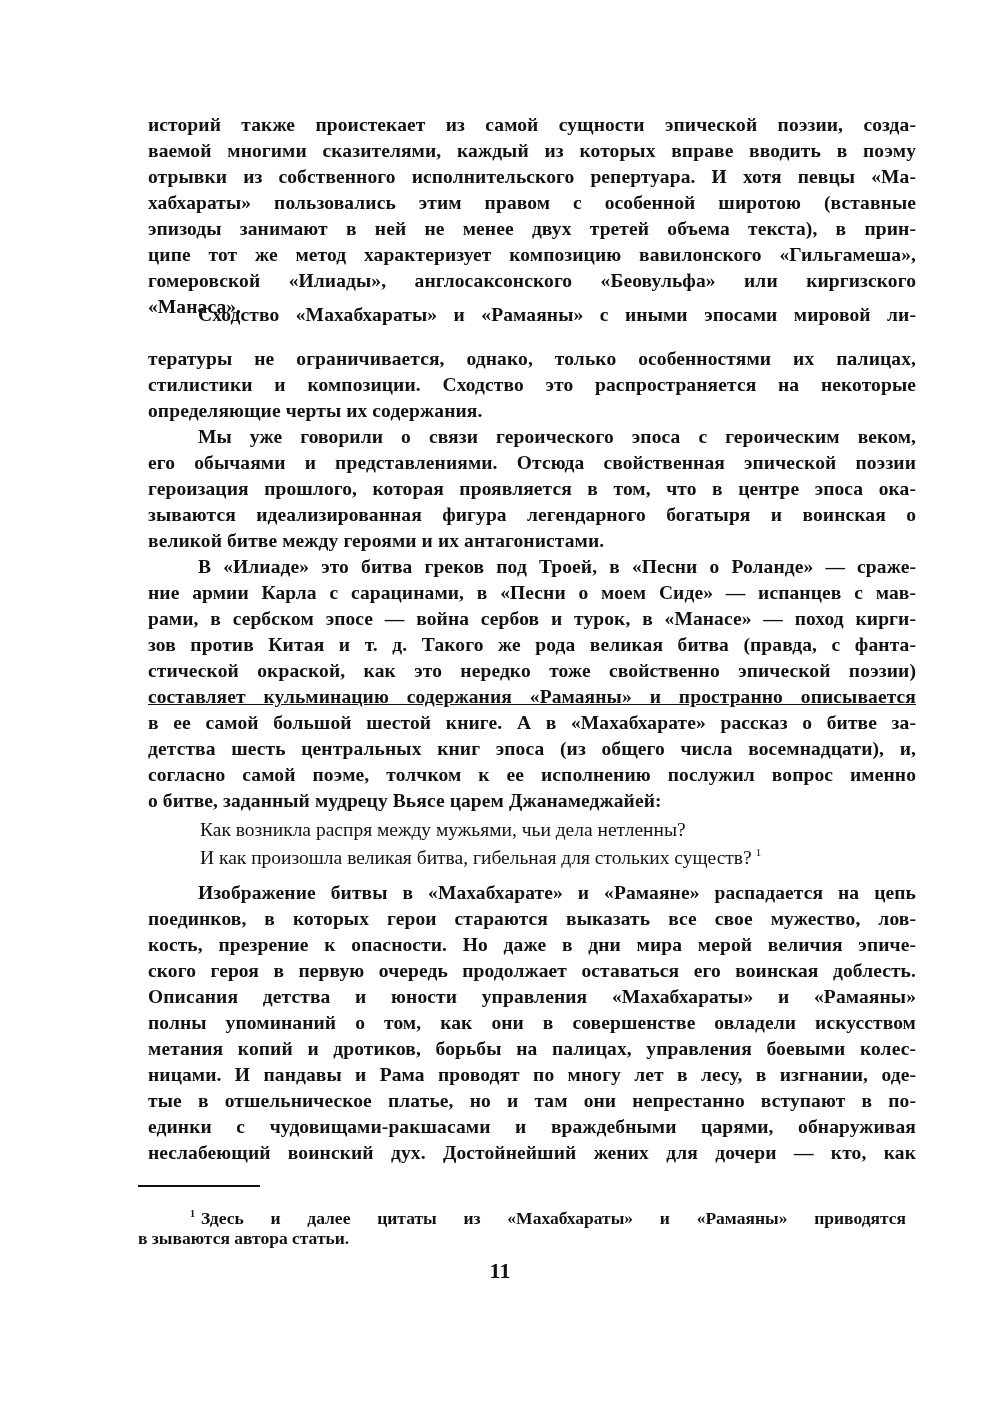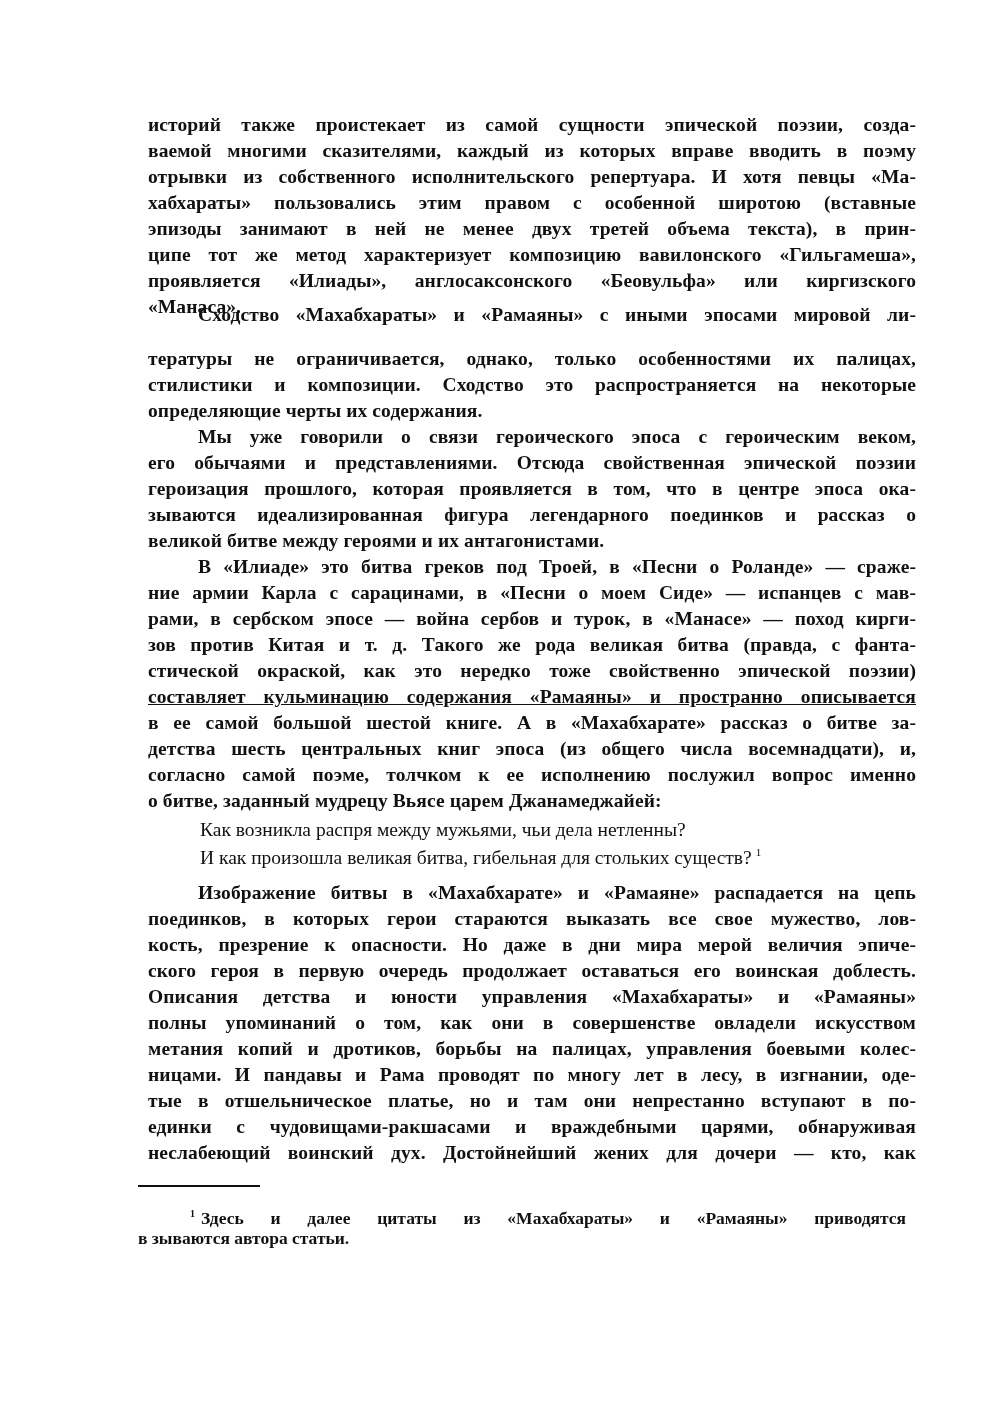--- a/index.html
+++ b/index.html
@@ -100,36 +100,36 @@
 
 <div class="page">
 
   <div>
     <div class="line" style="top: 112px; white-space: nowrap;"><span style="white-space: nowrap; word-spacing: 0px;">историй также проистекает из самой сущности эпической поэзии, созда-</span></div>
     <div class="line" style="top: 138px; white-space: nowrap;"><span style="white-space: nowrap; word-spacing: 0px;">ваемой многими сказителями, каждый из которых вправе вводить в поэму</span></div>
     <div class="line" style="top: 164px; white-space: nowrap;"><span style="white-space: nowrap; word-spacing: 0px;">отрывки из собственного исполнительского репертуара. И хотя певцы «Ма-</span></div>
     <div class="line" style="top: 190px; white-space: nowrap;"><span style="white-space: nowrap; word-spacing: 0px;">хабхараты» пользовались этим правом с особенной широтою (вставные</span></div>
     <div class="line" style="top: 216px; white-space: nowrap;"><span style="white-space: nowrap; word-spacing: 0px;">эпизоды занимают в ней не менее двух третей объема текста), в прин-</span></div>
     <div class="line" style="top: 242px; white-space: nowrap;"><span style="white-space: nowrap; word-spacing: 0px;">ципе тот же метод характеризует композицию вавилонского «Гильгамеша»,</span></div>
-    <div class="line" style="top: 268px; white-space: nowrap;"><span style="white-space: nowrap; word-spacing: 0px;">проявляется «Илиады», англосаксонского «Беовульфа» или киргизского</span></div>
+    <div class="line" style="top: 268px; white-space: nowrap;"><span style="white-space: nowrap; word-spacing: 0px;">гомеровской «Илиады», англосаксонского «Беовульфа» или киргизского</span></div>
     <div class="line last" style="top: 294px; white-space: nowrap;"><span style="white-space: nowrap;">«Манаса».</span></div>
   </div>
 
   <div>
     <div class="line indent" style="top: 302px; white-space: nowrap;"><span style="white-space: nowrap; word-spacing: 0px;">Сходство «Махабхараты» и «Рамаяны» с иными эпосами мировой ли-</span></div>
     <div class="line" style="top: 346px; white-space: nowrap;"><span style="white-space: nowrap; word-spacing: 0px;">тературы не ограничивается, однако, только особенностями их палицах,</span></div>
     <div class="line" style="top: 372px; white-space: nowrap;"><span style="white-space: nowrap; word-spacing: 0px;">стилистики и композиции. Сходство это распространяется на некоторые</span></div>
     <div class="line last" style="top: 398px; white-space: nowrap;"><span style="white-space: nowrap;">определяющие черты их содержания.</span></div>
   </div>
 
   <div>
     <div class="line indent" style="top: 424px; white-space: nowrap;"><span style="white-space: nowrap; word-spacing: 0px;">Мы уже говорили о связи героического эпоса с героическим веком,</span></div>
     <div class="line" style="top: 450px; white-space: nowrap;"><span style="white-space: nowrap; word-spacing: 0px;">его обычаями и представлениями. Отсюда свойственная эпической поэзии</span></div>
     <div class="line" style="top: 476px; white-space: nowrap;"><span style="white-space: nowrap; word-spacing: 0px;">героизация прошлого, которая проявляется в том, что в центре эпоса ока-</span></div>
-    <div class="line" style="top: 502px; white-space: nowrap;"><span style="white-space: nowrap; word-spacing: 0px;">зываются идеализированная фигура легендарного поединков и рассказ о</span></div>
+    <div class="line" style="top: 502px; white-space: nowrap;"><span style="white-space: nowrap; word-spacing: 0px;">зываются идеализированная фигура легендарного богатыря и воинская о</span></div>
     <div class="line last" style="top: 528px; white-space: nowrap;"><span style="white-space: nowrap;">великой битве между героями и их антагонистами.</span></div>
   </div>
 
   <div>
     <div class="line indent" style="top: 554px; white-space: nowrap;"><span style="white-space: nowrap; word-spacing: 0px;">В «Илиаде» это битва греков под Троей, в «Песни о Роланде» — сраже-</span></div>
     <div class="line" style="top: 580px; white-space: nowrap;"><span style="white-space: nowrap; word-spacing: 0px;">ние армии Карла с сарацинами, в «Песни о моем Сиде» — испанцев с мав-</span></div>
     <div class="line" style="top: 606px; white-space: nowrap;"><span style="white-space: nowrap; word-spacing: 0px;">рами, в сербском эпосе — война сербов и турок, в «Манасе» — поход кирги-</span></div>
     <div class="line" style="top: 632px; white-space: nowrap;"><span style="white-space: nowrap; word-spacing: 0px;">зов против Китая и т. д. Такого же рода великая битва (правда, с фанта-</span></div>
     <div class="line" style="top: 658px; white-space: nowrap;"><span style="white-space: nowrap; word-spacing: 0px;">стической окраской, как это нередко тоже свойственно эпической поэзии)</span></div>
     <div class="line" style="top: 684px; white-space: nowrap;"><span style="white-space: nowrap; word-spacing: 0px; text-decoration: underline;">составляет кульминацию содержания «Рамаяны» и пространно описывается</span></div>
@@ -161,13 +161,14 @@
   </div>
 
   <div class="fn-rule"></div>
   <div>
     <div class="fn-line first" style="top: 1202px; white-space: nowrap;"><span style="white-space: nowrap; word-spacing: 0px;">
       <span class="sup" style="margin-left:0;margin-right:6px;font-size:10px;vertical-align:7px;">1</span><span>Здесь и далее цитаты из «Махабхараты» и «Рамаяны» приводятся</span>
     </span></div>
     <div class="fn-line last" style="top: 1226px; white-space: nowrap;"><span style="white-space: nowrap;">в зываются автора статьи.</span></div>
   </div>
 
+  <div class="page-number">11</div>
 </div>
 
 </body></html>

